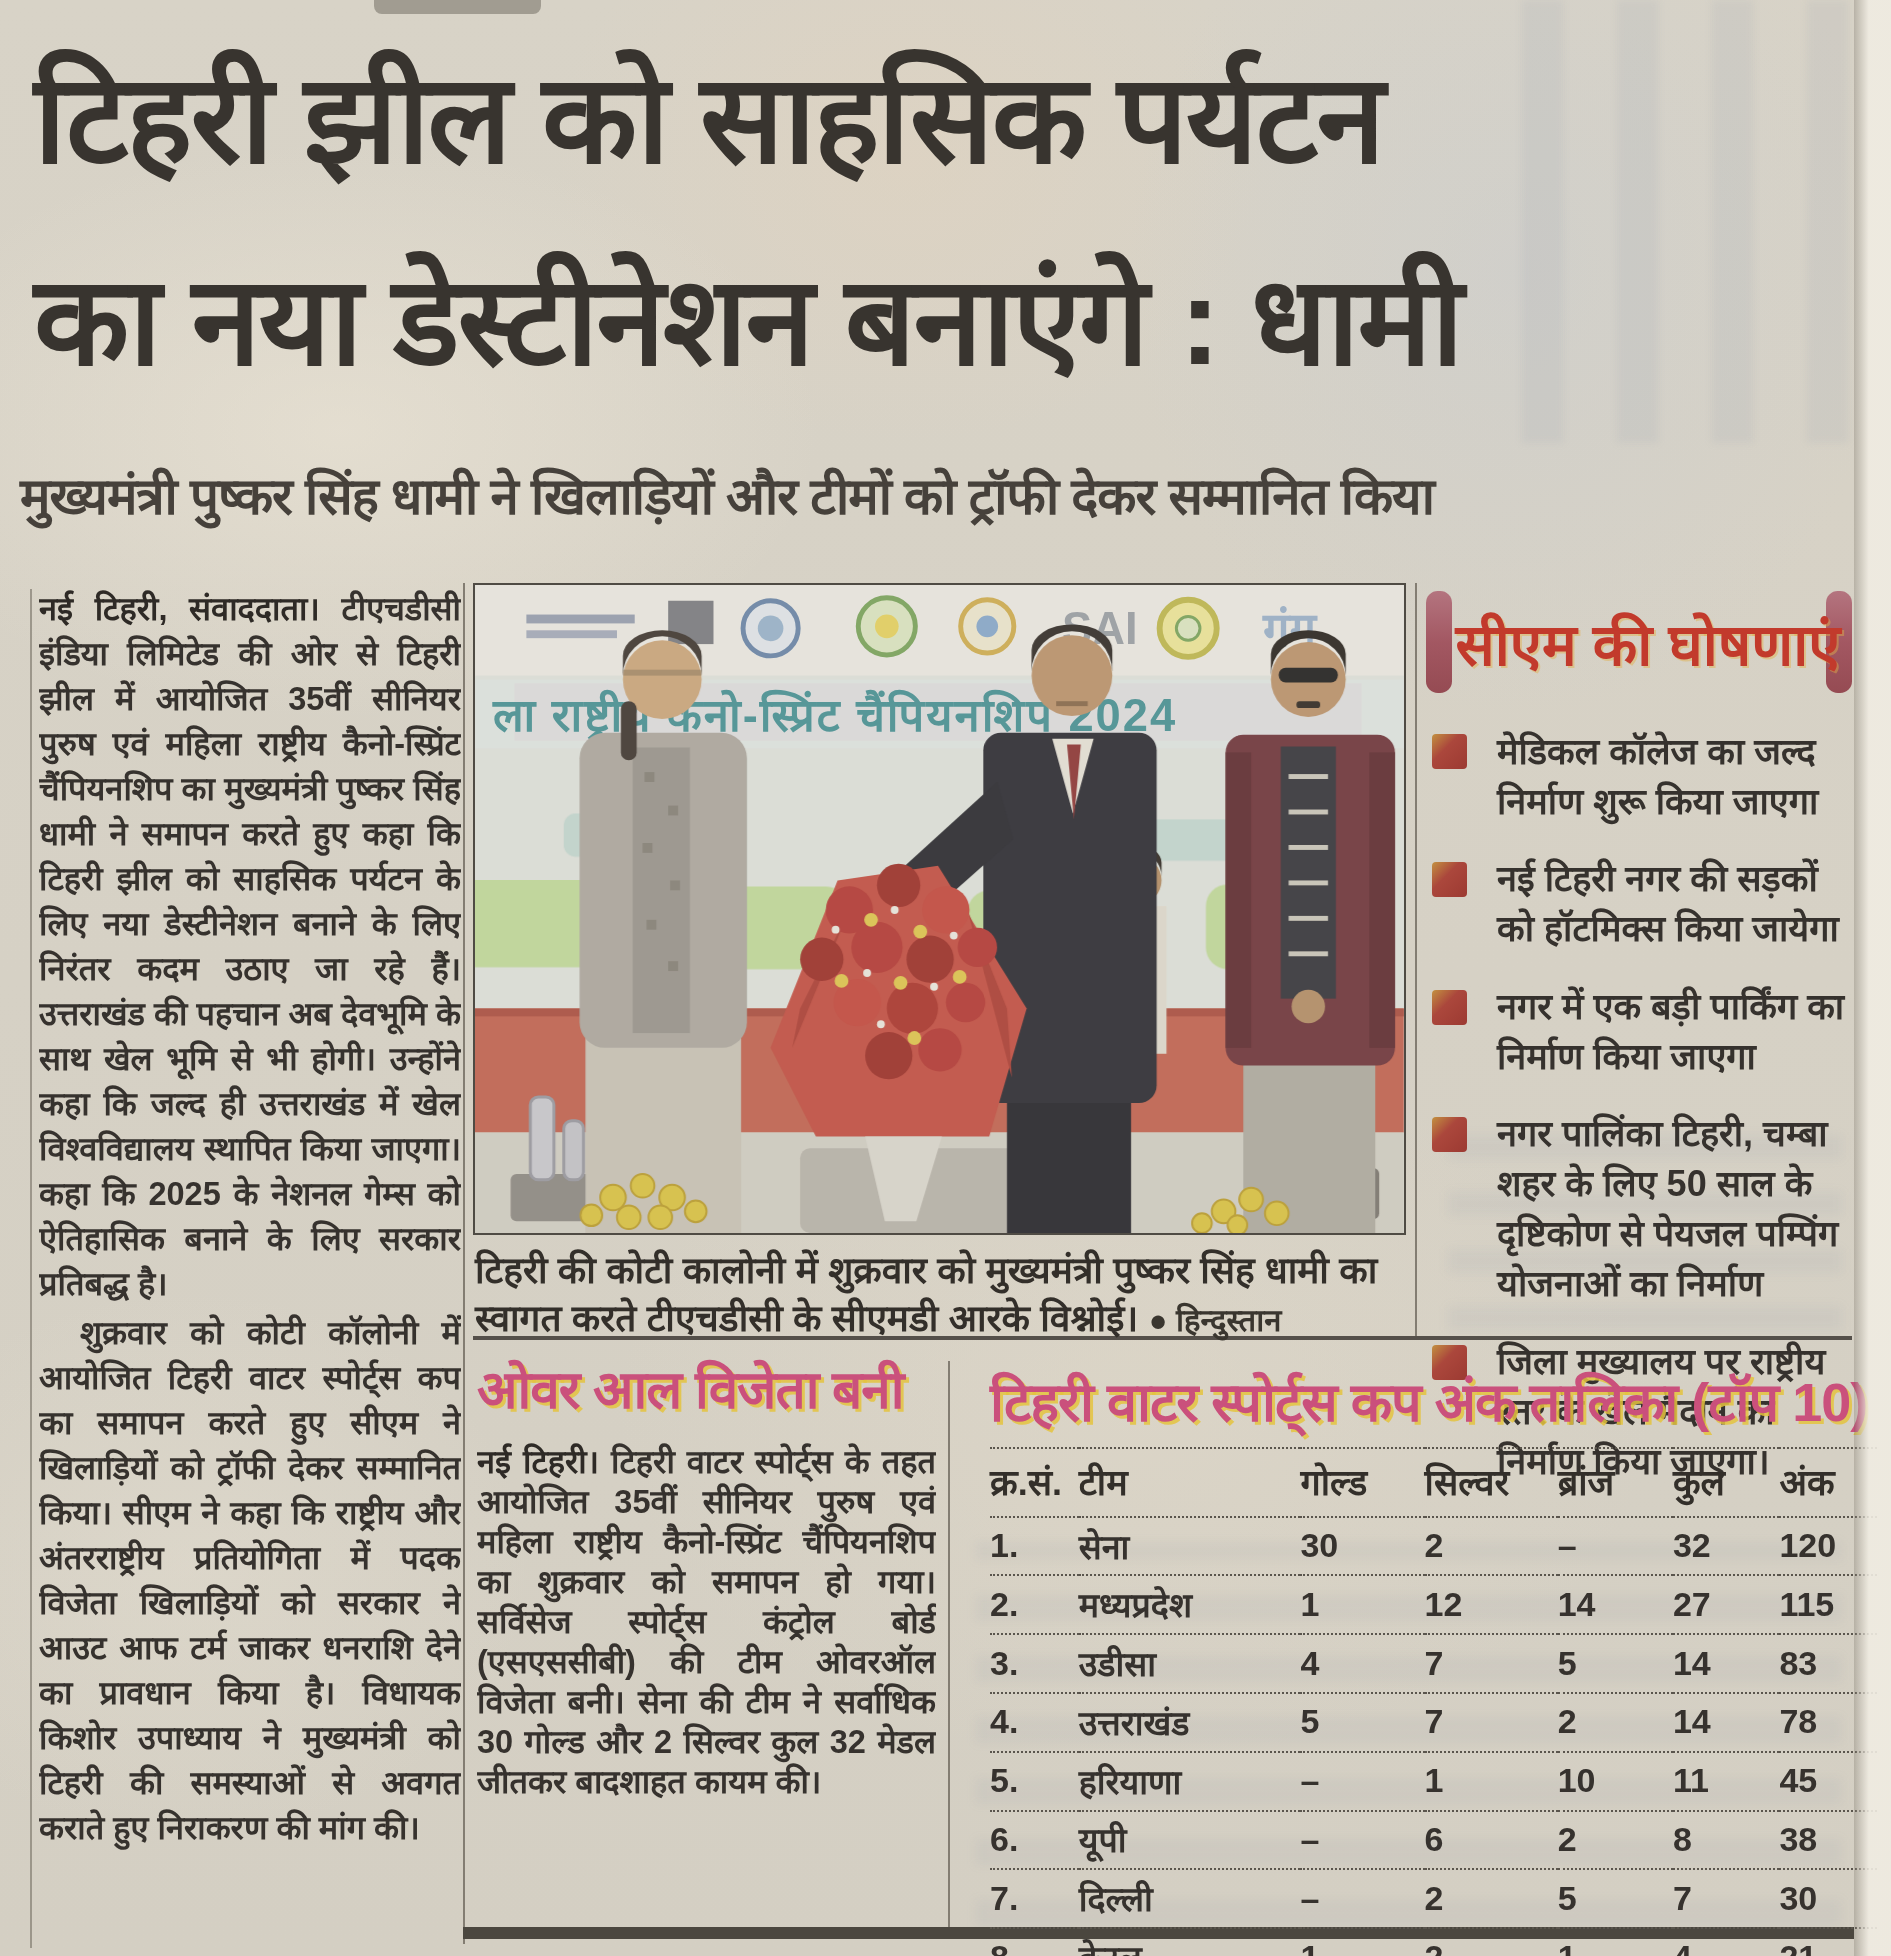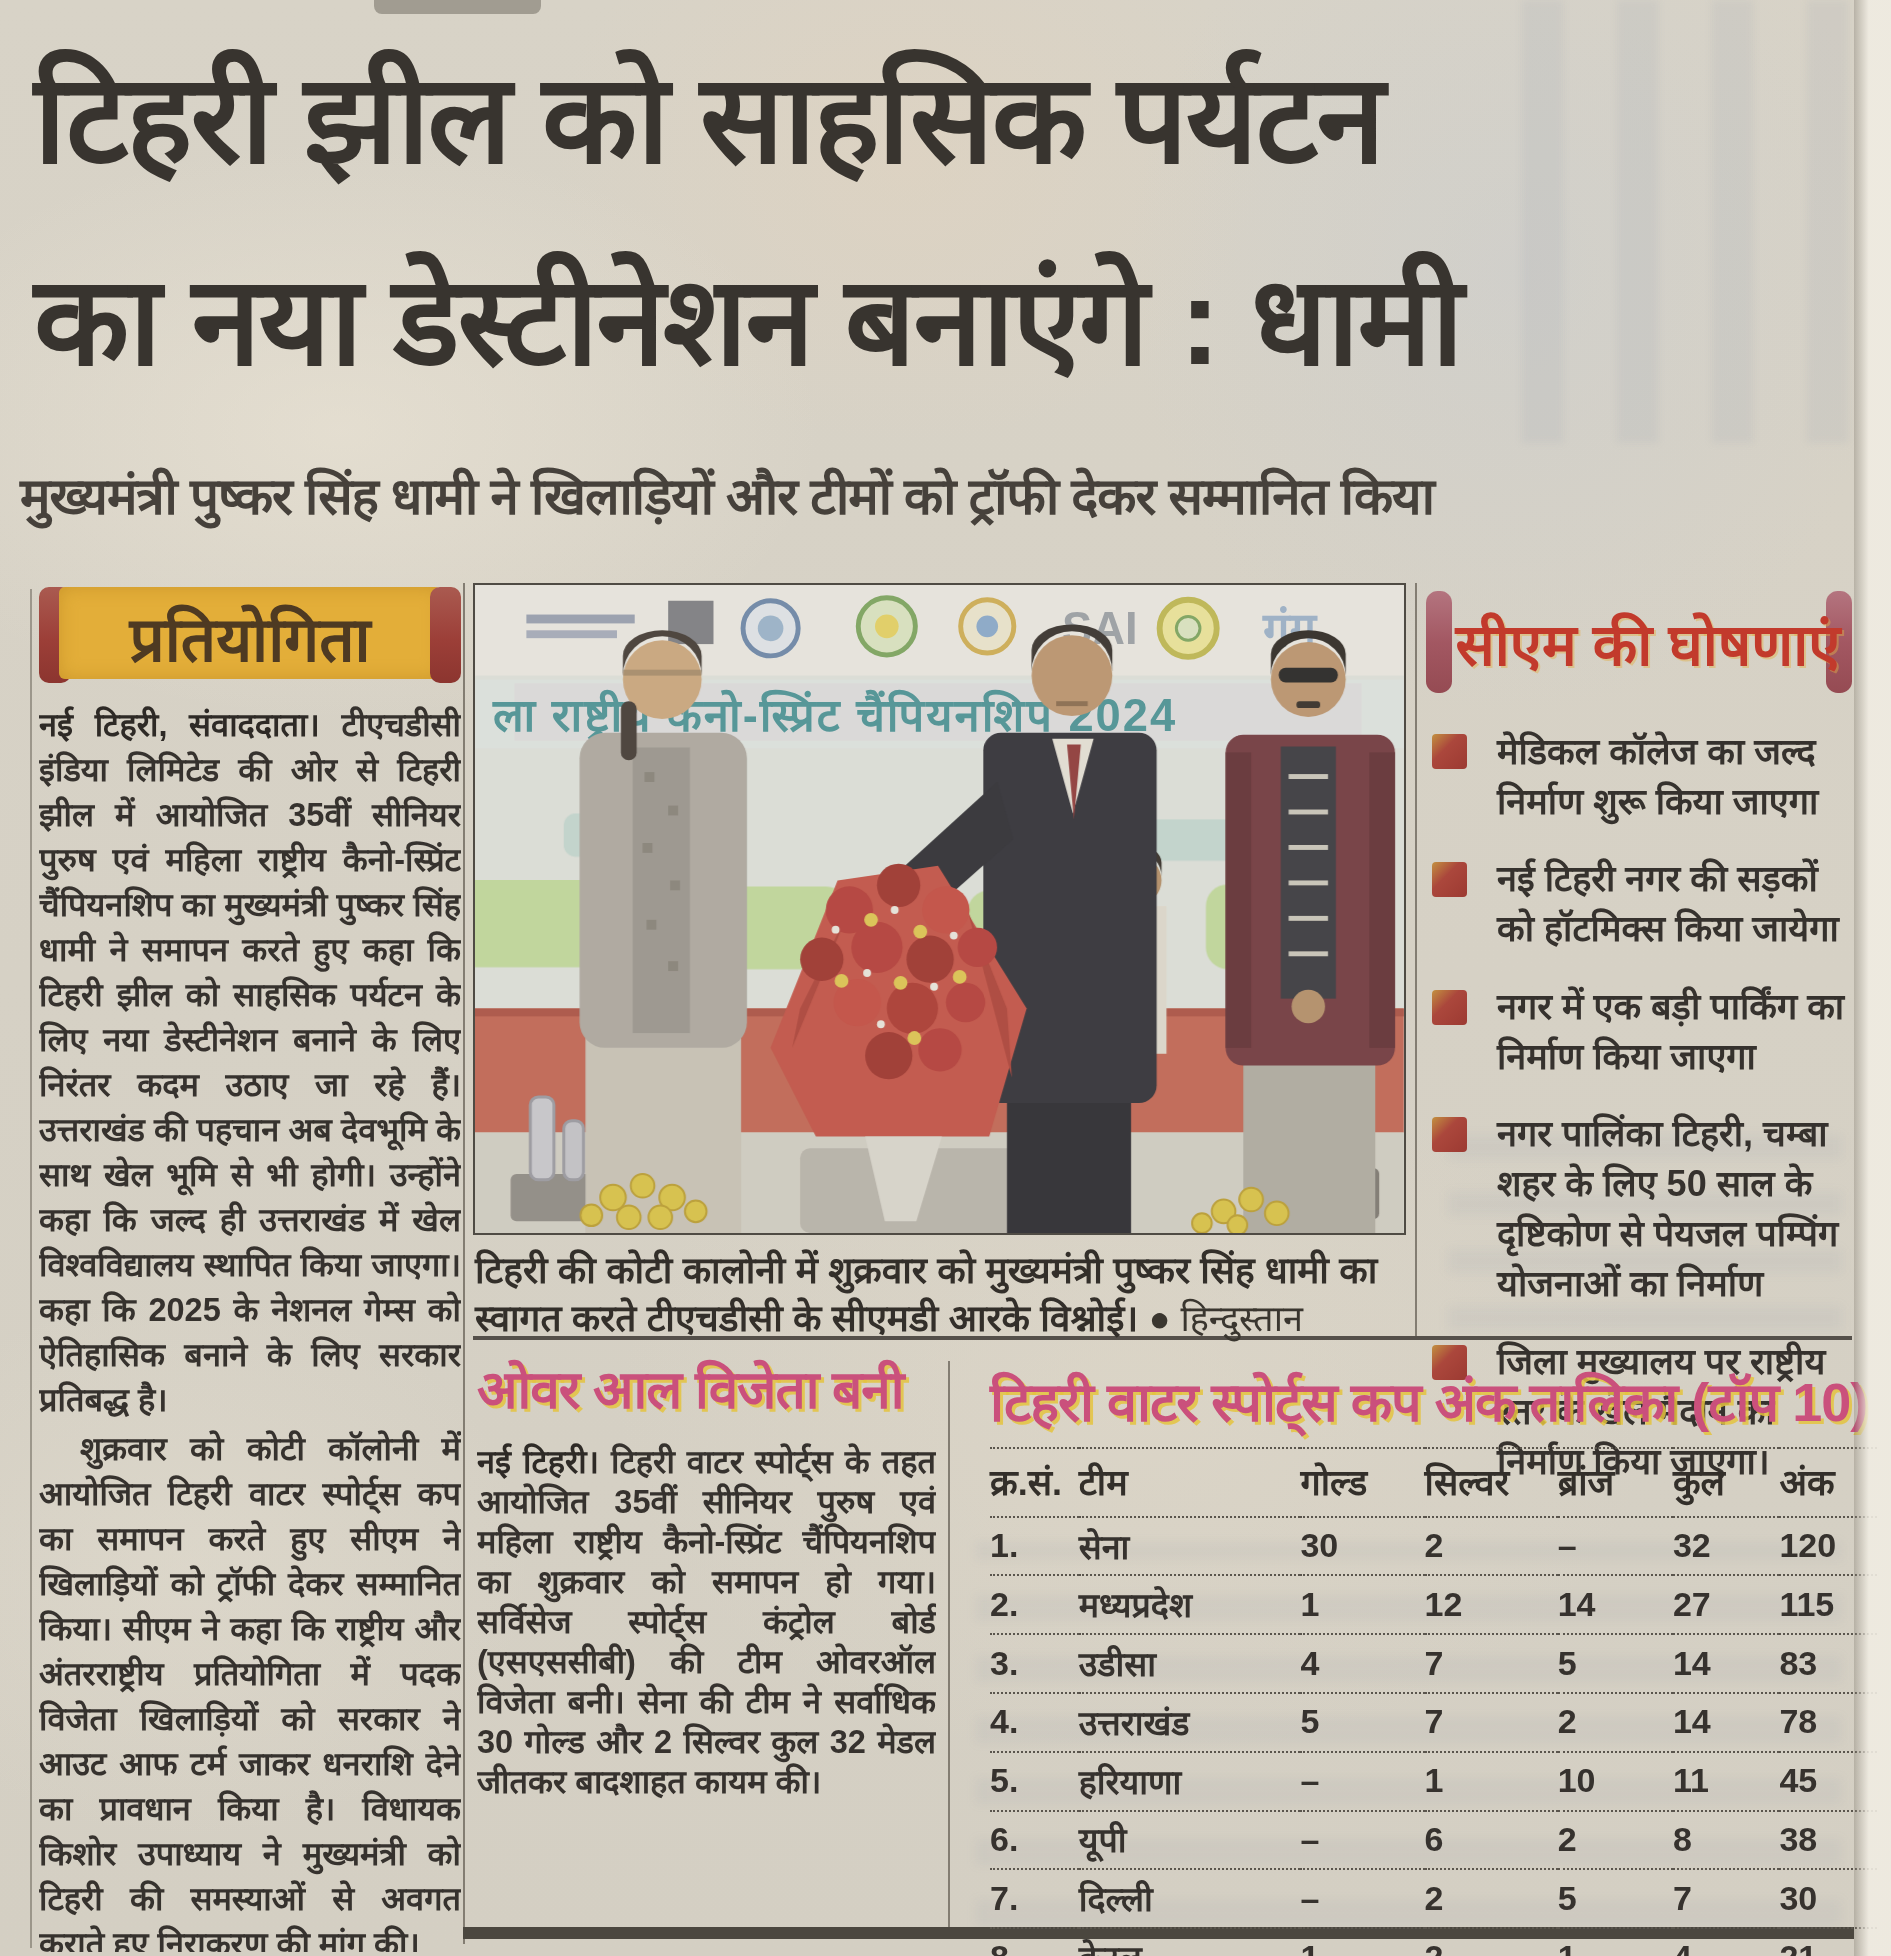--- a/index.html
+++ b/index.html
@@ -58,21 +58,21 @@
   .body-txt{font-size:32.5px;line-height:45px;font-weight:600;text-align:justify;color:#36322e;}
   .body-txt p{margin:0 0 3.9px 0;}
   .body-txt .indent{text-indent:41px;}
   .dateline{font-weight:bold;color:#2e2a26;}
   
   .photo-frame{position:absolute;left:473px;top:583px;width:933px;height:652px;
     border:2px solid #4f4b44;background:#dce0da;box-sizing:border-box;}
   .photo-frame svg{display:block;}
   .caption{position:absolute;left:475px;top:1247px;width:931px;
     font-size:37px;line-height:48px;font-weight:bold;color:#332f2a;text-align:left;}
-  .caption .credit{font-size:36px;font-weight:normal;color:#3a362f;margin-top:43px;}
+  .caption .credit{font-size:31px;font-weight:bold;color:#3a362f;margin-top:43px;}
   
   .right-col{position:absolute;left:1426px;top:591px;width:426px;height:1365px;}
   .ann-header{position:relative;height:110px;}
   .ann-header .sbar{position:absolute;width:25.6px;top:0;height:102px;border-radius:11.8px;
     background:linear-gradient(180deg,#b06a77 0%,#9d4a57 50%,#8e3c46 100%);opacity:.9;}
   .ann-header .sbar.l{left:0;}
   .ann-header .sbar.r{right:0;}
   .ann-header .txt{position:absolute;left:29.6px;right:29.6px;top:11.8px;text-align:center;white-space:nowrap;
     font-size:58px;font-weight:bold;color:#c23a2c;text-shadow:2px 2px 0 rgba(226,176,70,.45);}
   .ann-list{margin-top:25.6px;}
@@ -121,26 +121,20 @@
   <div class="subheadline">मुख्यमंत्री पुष्कर सिंह धामी ने खिलाड़ियों और टीमों को ट्रॉफी देकर सम्मानित किया</div>
 
   <div class="vrule vrule-left"></div>
   <div class="vrule vrule-1"></div>
   <div class="vrule vrule-2"></div>
   <div class="vrule vrule-3"></div>
   <div class="hrule-mid"></div>
   <div class="bottom-bar"></div>
 
   <div class="left-col">
-    <div class="badge">
-      <div class="cap l"></div>
-      <div class="bar"></div>
-      <div class="cap r"></div>
-      <div class="txt">प्रतियोगिता</div>
-    </div>
     <div class="body-txt">
       <p><span class="dateline">नई टिहरी, संवाददाता।</span> <span>टीएचडीसी इंडिया लिमिटेड की ओर से टिहरी झील में आयोजित 35वीं सीनियर पुरुष एवं महिला राष्ट्रीय कैनो-स्प्रिंट चैंपियनशिप का मुख्यमंत्री पुष्कर सिंह धामी ने समापन करते हुए कहा कि टिहरी झील को साहसिक पर्यटन के लिए नया डेस्टीनेशन बनाने के लिए निरंतर कदम उठाए जा रहे हैं। उत्तराखंड की पहचान अब देवभूमि के साथ खेल भूमि से भी होगी। उन्होंने कहा कि जल्द ही उत्तराखंड में खेल विश्वविद्यालय स्थापित किया जाएगा। कहा कि 2025 के नेशनल गेम्स को ऐतिहासिक बनाने के लिए सरकार प्रतिबद्ध है।</span></p>
       <p class="indent">शुक्रवार को कोटी कॉलोनी में आयोजित टिहरी वाटर स्पोर्ट्स कप का समापन करते हुए सीएम ने खिलाड़ियों को ट्रॉफी देकर सम्मानित किया। सीएम ने कहा कि राष्ट्रीय और अंतरराष्ट्रीय प्रतियोगिता में पदक विजेता खिलाड़ियों को सरकार ने आउट आफ टर्म जाकर धनराशि देने का प्रावधान किया है। विधायक किशोर उपाध्याय ने मुख्यमंत्री को टिहरी की समस्याओं से अवगत कराते हुए निराकरण की मांग की।</p>
     </div>
   </div>
 
   <div class="photo-frame">
     <svg width="929" height="648" viewBox="0 0 943 658">
 
       <rect x="0" y="0" width="943" height="658" fill="#dce0da"></rect>

